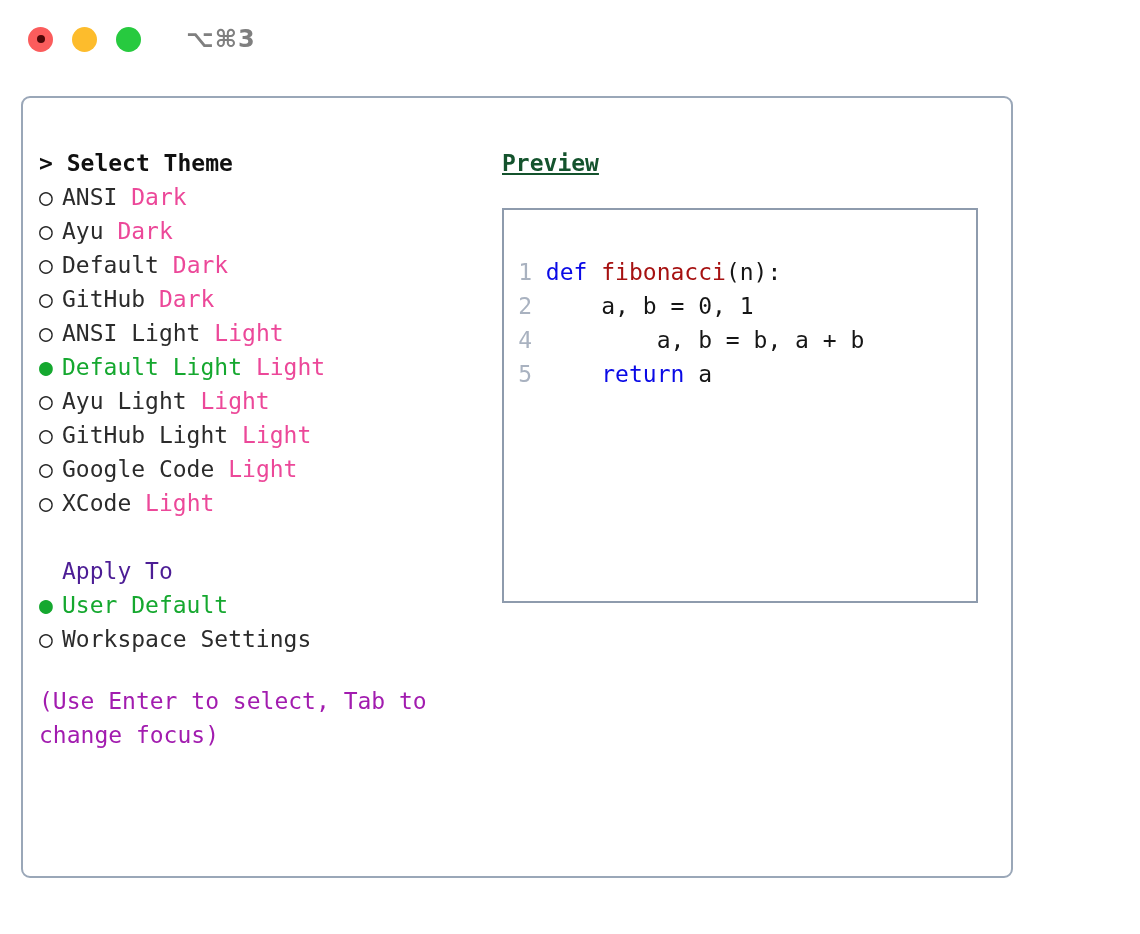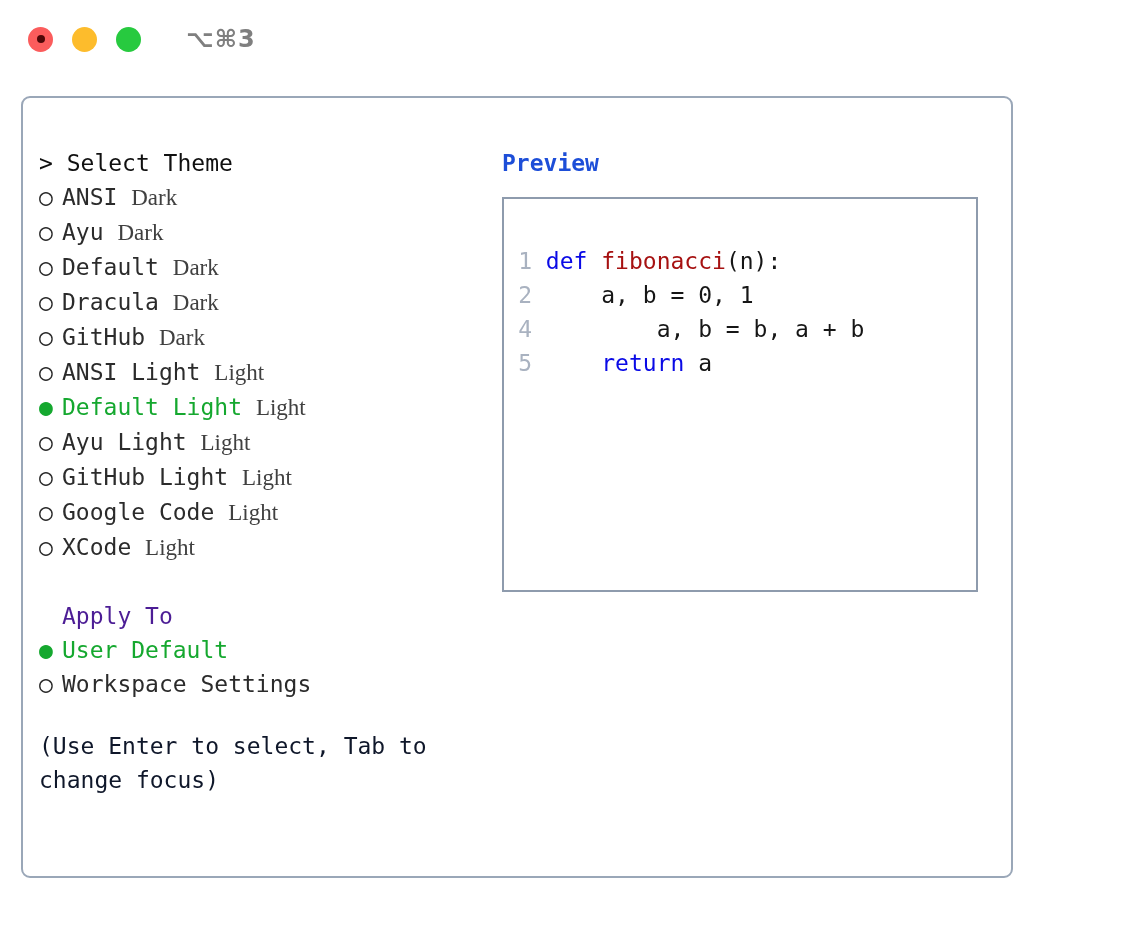--- a/index.html
+++ b/index.html
@@ -84,79 +84,79 @@
   }
   .right-col {
     flex: 1;
     padding: 48px 0 0 17px;
     box-sizing: border-box;
   }
 
   
   .section-head {
     font-size: 23px;
-    font-weight: normal;
+    font-weight: bold;
     color: #101010;
     line-height: 34px;
     white-space: pre;
   }
 
   .opt-row {
     font-size: 23px;
     line-height: 34px;
     color: #2b2b2b;
     white-space: pre;
     display: block;
   }
   .bullet {
     display: inline-block;
     width: 23px;
   }
   .opt-row.selected .bullet,
   .opt-row.selected .opt-label { color: #15a82f; }
   .opt-label { color: #2b2b2b; }
   .opt-tag {
-    color: #404040;
-    font-family: Liberation Serif, serif;
+    color: #ec4899;
   }
 
   .spacer-sm { height: 34px; }
   .spacer-xs { height: 28px; }
 
   .sub-head {
     font-size: 23px;
     color: #4c1d95;
     line-height: 34px;
     white-space: pre;
     padding-left: 23px;
   }
 
   .hint {
     font-size: 23px;
     line-height: 34px;
-    color: #0f172a;
+    color: #a21caf;
     white-space: pre-wrap;
     max-width: 410px;
   }
 
   
   .preview-title {
     font-size: 23px;
     font-weight: bold;
-    color: #1d4ed8;
-    line-height: 34px;
-    margin-bottom: 17px;
+    color: #14532d;
+    line-height: 34px;
+    text-decoration: underline;
   }
   .preview-box {
     width: 476px;
     height: 395px;
     border: 2px solid #8e9bad;
     box-sizing: border-box;
     background: #ffffff;
     padding: 45px 0 0 14px;
+    margin-top: 28px;
   }
   .code-line {
     font-size: 23px;
     line-height: 34px;
     white-space: pre;
     color: #161616;
   }
   .ln {
     color: #a9b2c0;
     display: inline-block;
@@ -187,21 +187,20 @@
   <div class="panel-inner">
 
     <div class="left-col">
 
       <div class="section-head">&gt; Select Theme</div>
 
       <div id="theme-list">
           <div class="opt-row"><span class="bullet">○</span><span class="opt-label">ANSI</span> <span class="opt-tag">Dark</span></div>
           <div class="opt-row"><span class="bullet">○</span><span class="opt-label">Ayu</span> <span class="opt-tag">Dark</span></div>
           <div class="opt-row"><span class="bullet">○</span><span class="opt-label">Default</span> <span class="opt-tag">Dark</span></div>
-          <div class="opt-row"><span class="bullet">○</span><span class="opt-label">Dracula</span> <span class="opt-tag">Dark</span></div>
           <div class="opt-row"><span class="bullet">○</span><span class="opt-label">GitHub</span> <span class="opt-tag">Dark</span></div>
           <div class="opt-row"><span class="bullet">○</span><span class="opt-label">ANSI Light</span> <span class="opt-tag">Light</span></div>
           <div class="opt-row selected"><span class="bullet">●</span><span class="opt-label">Default Light</span> <span class="opt-tag">Light</span></div>
           <div class="opt-row"><span class="bullet">○</span><span class="opt-label">Ayu Light</span> <span class="opt-tag">Light</span></div>
           <div class="opt-row"><span class="bullet">○</span><span class="opt-label">GitHub Light</span> <span class="opt-tag">Light</span></div>
           <div class="opt-row"><span class="bullet">○</span><span class="opt-label">Google Code</span> <span class="opt-tag">Light</span></div>
           <div class="opt-row"><span class="bullet">○</span><span class="opt-label">XCode</span> <span class="opt-tag">Light</span></div>
         </div>
 
       <div class="spacer-sm"></div>

